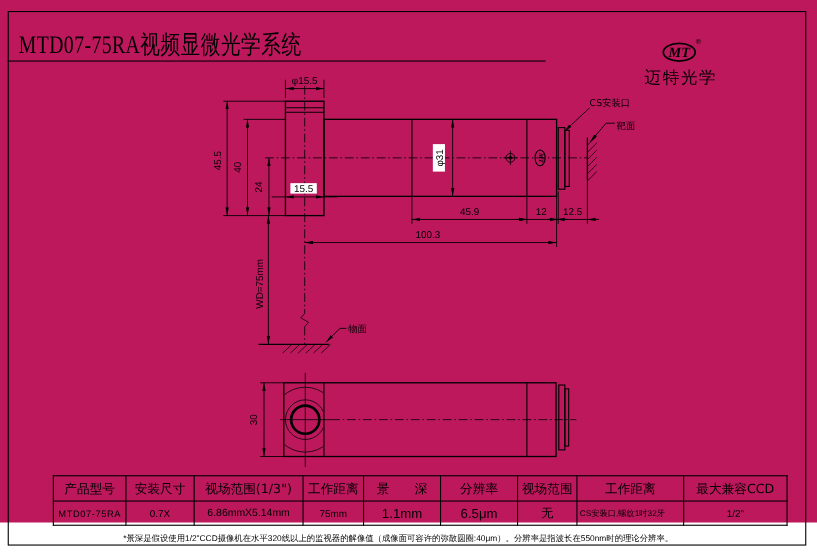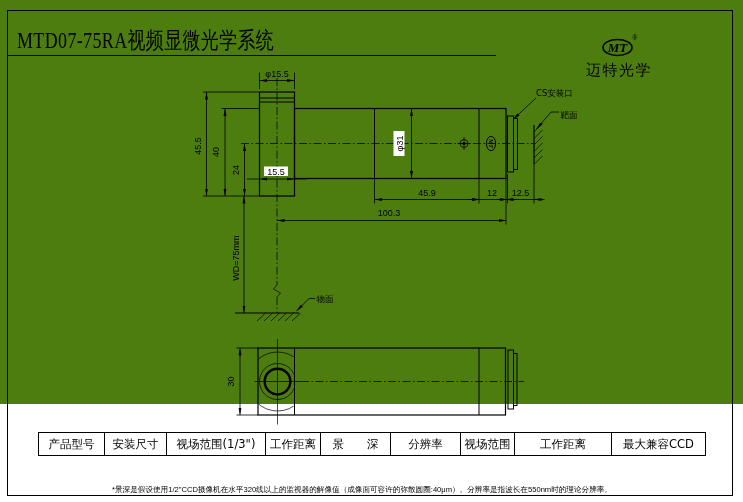--- a/index.html
+++ b/index.html
@@ -1,29 +1,29 @@
 <!DOCTYPE html>
 <html><head>
 <meta charset="utf-8">
 <style>
   html,body{margin:0;padding:0;width:743px;height:502px;background:#fff;overflow:hidden}
-  #page{position:relative;width:743px;height:404px;background:#4d7c0f;font-family:"Liberation Sans",sans-serif;color:#000}
+  #page{position:relative;width:743px;height:475px;background:#be185d;font-family:"Liberation Sans",sans-serif;color:#000}
   #frame{position:absolute;left:6.5px;top:9.5px;width:726px;height:486px;border:1.6px solid #000;box-sizing:border-box}
   #title{position:absolute;left:17px;top:25px;font-family:"Liberation Serif",serif;font-size:23px;white-space:nowrap;transform:scaleX(0.78);transform-origin:left top;letter-spacing:0.5px}
   #rule{position:absolute;left:7px;top:54.5px;width:489px;height:1.3px;background:#000}
   #company{position:absolute;left:586px;top:61px;width:72px;font-size:15px;letter-spacing:1.5px;white-space:nowrap}
   svg{position:absolute;left:0;top:0}
   .ol{stroke:#000;stroke-width:1.2;fill:none}
   .o2{stroke:#000;stroke-width:1;fill:none}
   .tl{stroke:#000;stroke-width:0.8;fill:none}
   .xl{stroke:#000;stroke-width:0.7;fill:none}
   .cl{stroke:#000;stroke-width:0.75;fill:none;stroke-dasharray:8 2.5 1.5 2.5}
   .dt{font:9px "Liberation Sans",sans-serif;fill:#000}
   .lt{font:8.5px "DejaVu Sans",sans-serif;fill:#000}
-  #spec{position:absolute;left:38px;top:432px;width:667px;border-collapse:collapse;table-layout:fixed}
+  #spec{position:absolute;left:48px;top:432px;width:667px;border-collapse:collapse;table-layout:fixed}
   #spec td{border:1.2px solid #000;text-align:center;padding:0;overflow:hidden;white-space:nowrap}
   #spec tr.hd td{height:22px;font-size:11.5px;font-family:"DejaVu Sans",sans-serif}
   #spec tr.vl td{height:21px;font-size:9px}
   #spec tr.vl td.big{font-size:12px}
   #spec tr.vl td.fov{font-size:9.5px}
   #spec tr.vl td.mount{font-size:7.5px;text-align:left;padding-left:2px}
   #spec tr.vl td.model{font-size:8.5px;letter-spacing:0.5px}
   #spec tr.vl td.wu{font-size:11px;font-family:"DejaVu Sans",sans-serif}
   #footnote{position:absolute;left:28px;top:484.5px;width:668px;text-align:center;font-size:7.6px;white-space:nowrap}
 </style>
@@ -200,17 +200,28 @@
       <td>产品型号</td>
       <td>安装尺寸</td>
       <td>视场范围(1/3")</td>
       <td>工作距离</td>
       <td>景　　深</td>
       <td>分辨率</td>
       <td>视场范围</td>
       <td>工作距离</td>
       <td>最大兼容CCD</td>
     </tr>
+    <tr class="vl">
+      <td class="model">MTD07-75RA</td>
+      <td>0.7X</td>
+      <td class="fov">6.86mmX5.14mm</td>
+      <td>75mm</td>
+      <td class="big">1.1mm</td>
+      <td class="big">6.5μm</td>
+      <td class="wu">无</td>
+      <td class="mount">CS安装口,螺纹1吋32牙</td>
+      <td>1/2"</td>
+    </tr>
   </tbody>
     </table>
 
   <div id="footnote">*景深是假设使用1/2"CCD摄像机在水平320线以上的监视器的解像值（成像面可容许的弥散圆圈:40μm）。分辨率是指波长在550nm时的理论分辨率。</div>
 </div>
 
 </body></html>

